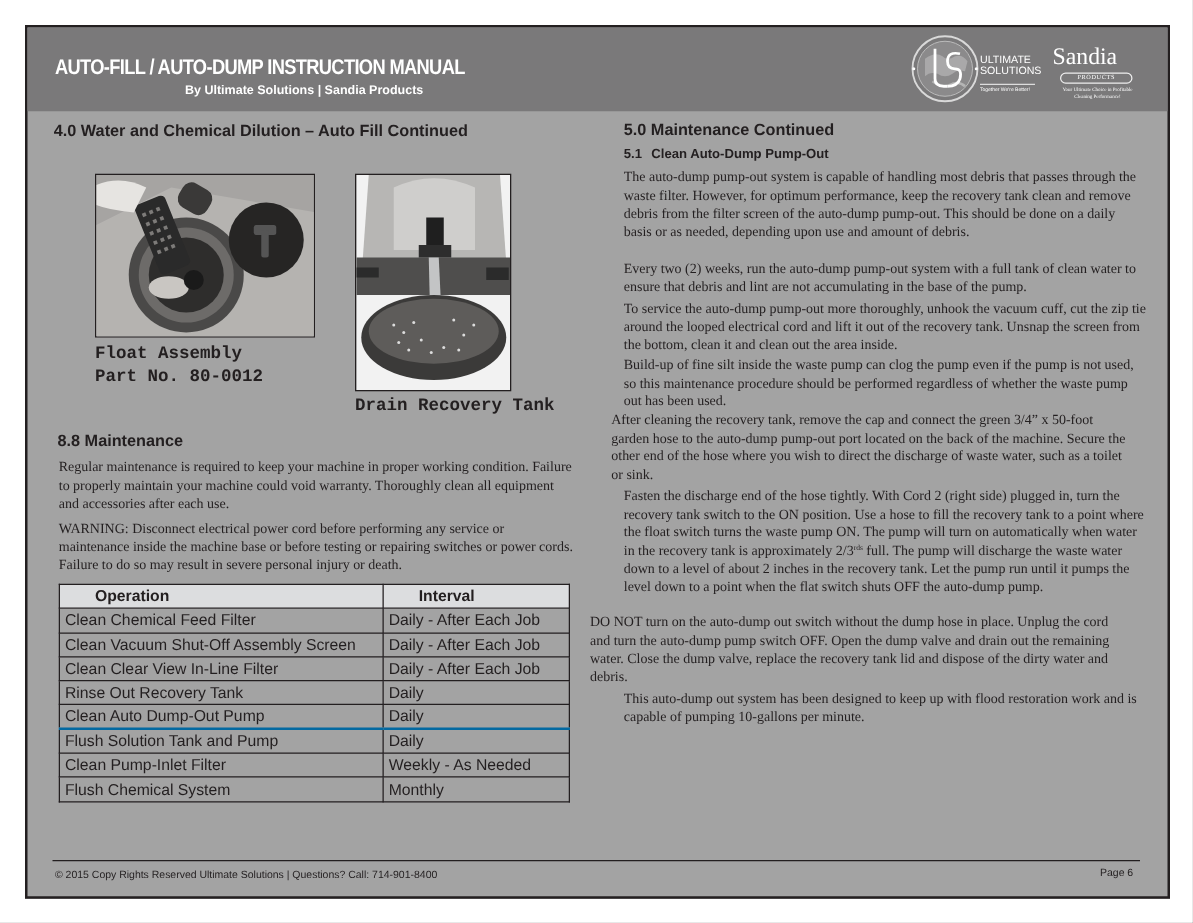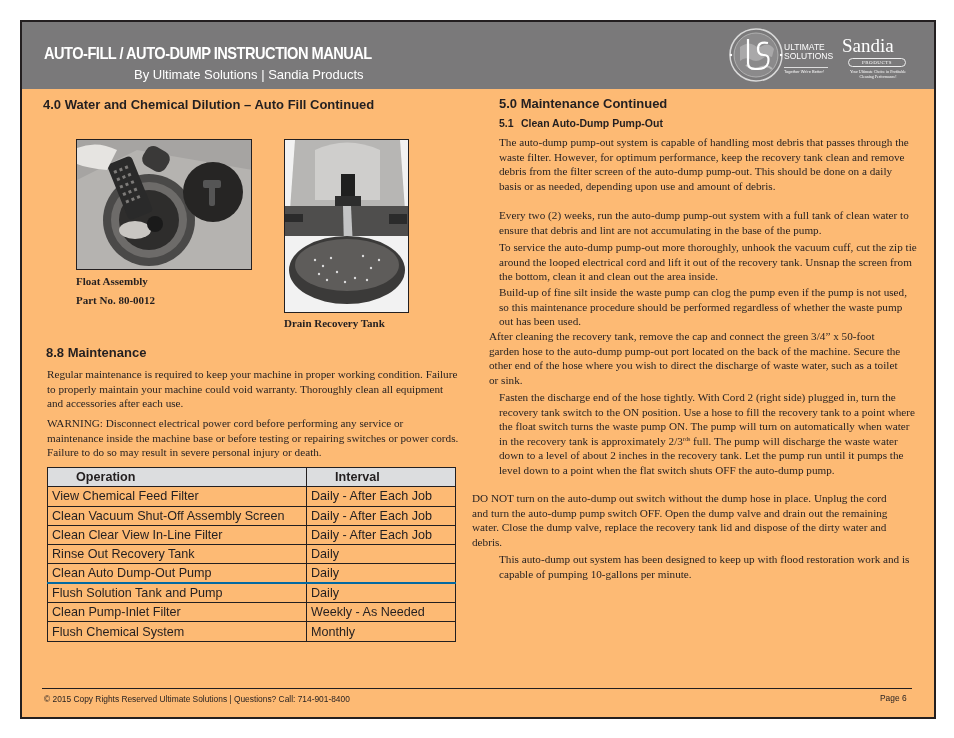--- a/index.html
+++ b/index.html
@@ -1,36 +1,36 @@
 <!DOCTYPE html>
 <html><head>
   <meta charset="utf-8">
   <style>
     * { box-sizing: border-box; margin: 0; padding: 0; }
     html, body { width: 954px; height: 738px; background: #ffffff; overflow: hidden; }
     body { position: relative; font-family: "Liberation Serif", serif; color: #231f20; }
 
     .frame {
       position: absolute; left: 20px; top: 20px; width: 916px; height: 699px;
-      border: 2px solid #231f20; background: #fdba74;
+      border: 2px solid #231f20; background: #a3a3a3;
     }
     .header {
       position: absolute; left: 0; top: 0; width: 912px; height: 67px;
       background: #7a797a;
     }
     .header-title {
       position: absolute; left: 22px; top: 22px;
       font-family: "Liberation Sans", sans-serif; font-weight: bold;
       font-size: 17px; letter-spacing: -0.6px; color: #ffffff;
       transform: scaleX(0.86); transform-origin: left top;
       text-transform: uppercase;
     }
     .header-sub {
-      position: absolute; left: 112px; top: 45px;
-      font-family: "Liberation Sans", sans-serif; font-size: 13px; color: #ffffff;
+      position: absolute; left: 126px; top: 45px;
+      font-family: "Liberation Sans", sans-serif; font-size: 10px; color: #ffffff; font-weight: bold;
     }
     .logo-us {
       position: absolute; left: 706px; top: 5px; width: 56px; height: 56px;
     }
     .logo-us-text {
       position: absolute; left: 762px; top: 21px;
       font-family: "Liberation Sans", sans-serif; color: #fff; font-size: 8.5px; line-height: 9px;
     }
     .logo-us-tag {
       position: absolute; left: 762px; top: 45px;
@@ -59,22 +59,22 @@
     .h2 {
       position: absolute; font-family: "Liberation Sans", sans-serif;
       font-weight: bold; font-size: 10.5px; color: #231f20;
     }
     .h2 .num { display: inline-block; width: 22px; }
 
     .photo {
       position: absolute; border: 1.5px solid #231f20; overflow: hidden;
     }
     .caption {
-      position: absolute; font-family: Liberation Serif, serif; font-weight: bold;
-      font-size: 11px; color: #231f20;
+      position: absolute; font-family: Liberation Mono, monospace; font-weight: bold;
+      font-size: 14px; color: #231f20;
     }
 
     .para {
       position: absolute; font-family: "Liberation Serif", serif; font-size: 11.2px;
       line-height: 14.6px; color: #231f20;
     }
     sup { font-size: 6px; vertical-align: 4px; line-height: 0; }
 
     table.maint {
       position: absolute; left: 25px; top: 445px; width: 409px;
@@ -205,21 +205,21 @@
   <div class="para" style="left:25px; top:345px; width:412px;">Regular maintenance is required to keep your machine in proper working condition. Failure to properly maintain your machine could void warranty. Thoroughly clean all equipment and accessories after each use.</div>
   <div class="para" style="left:25px; top:394px; width:412px;">WARNING: Disconnect electrical power cord before performing any service or maintenance inside the machine base or before testing or repairing switches or power cords. Failure to do so may result in severe personal injury or death.</div>
 
   <table class="maint">
     <tbody>
         <tr>
       <th class="op">Operation</th>
       <th>Interval</th>
     </tr>
     <tr>
-      <td class="op">View Chemical Feed Filter</td>
+      <td class="op">Clean Chemical Feed Filter</td>
       <td>Daily - After Each Job</td>
     </tr>
     <tr>
       <td class="op">Clean Vacuum Shut-Off Assembly Screen</td>
       <td>Daily - After Each Job</td>
     </tr>
     <tr>
       <td class="op">Clean Clear View In-Line Filter</td>
       <td>Daily - After Each Job</td>
     </tr>

